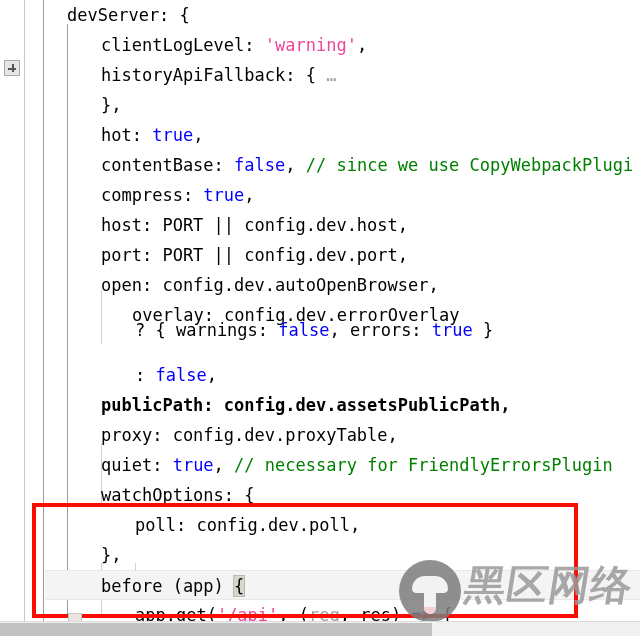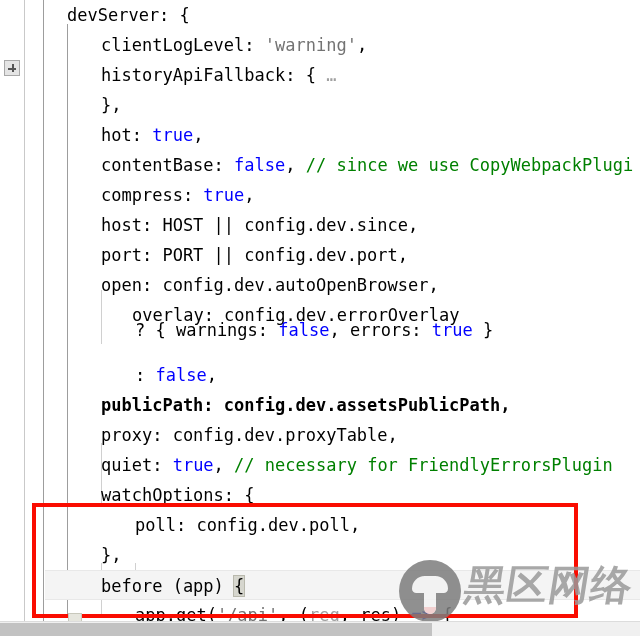--- a/index.html
+++ b/index.html
@@ -95,21 +95,21 @@
     position: absolute;
     width: 1px;
     background: #9d9d9d;
   }
   .indent-guide.light {
     background: #d0d0d0;
   }
 
   
   .kw-bool { color: #0000ff; }
-  .str     { color: #737373; }
+  .str     { color: #ec4899; }
   .cmt     { color: #008000; }
   .dim     { color: #a0a0a0; }
   .arrow   { color: #0000ee; }
   .fold-dots { color: #a0a0a0; }
 
   .bracket-match {
     background: #d6d6ce;
     outline: 1px solid #b9b9ad;
   }
 
@@ -254,21 +254,21 @@
     <div class="line" style="top:60px; left:22px;"><span style="margin-left:34px">historyApiFallback: { </span><span class="fold-dots">…</span></div>
 
     <div class="line" style="top:90px; left:22px;"><span style="margin-left:34px">},</span></div>
 
     <div class="line" style="top:120px; left:22px;"><span style="margin-left:34px">hot: </span><span class="kw-bool">true</span><span>,</span></div>
 
     <div class="line" style="top:150px; left:22px;"><span style="margin-left:34px">contentBase: </span><span class="kw-bool">false</span><span>, </span><span class="cmt">// since we use CopyWebpackPlugi</span></div>
 
     <div class="line" style="top:180px; left:22px;"><span style="margin-left:34px">compress: </span><span class="kw-bool">true</span><span>,</span></div>
 
-    <div class="line" style="top:210px; left:22px;"><span style="margin-left:34px">host: HOST || config.dev.since,</span></div>
+    <div class="line" style="top:210px; left:22px;"><span style="margin-left:34px">host: PORT || config.dev.host,</span></div>
 
     <div class="line" style="top:240px; left:22px;"><span style="margin-left:34px">port: PORT || config.dev.port,</span></div>
 
     <div class="line" style="top:270px; left:22px;"><span style="margin-left:34px">open: config.dev.autoOpenBrowser,</span></div>
 
     <div class="line" style="top:300px; left:22px;padding-left:31px;"><span style="margin-left:34px">overlay: config.dev.errorOverlay</span></div>
 
     <div class="line" style="top:315px; left:22px;"><span style="margin-left:68px">? { warnings: </span><span class="kw-bool">false</span><span>, errors: </span><span class="kw-bool">true</span><span> }</span></div>
 
     <div class="line" style="top:360px; left:22px;"><span style="margin-left:68px">: </span><span class="kw-bool">false</span><span>,</span></div>

